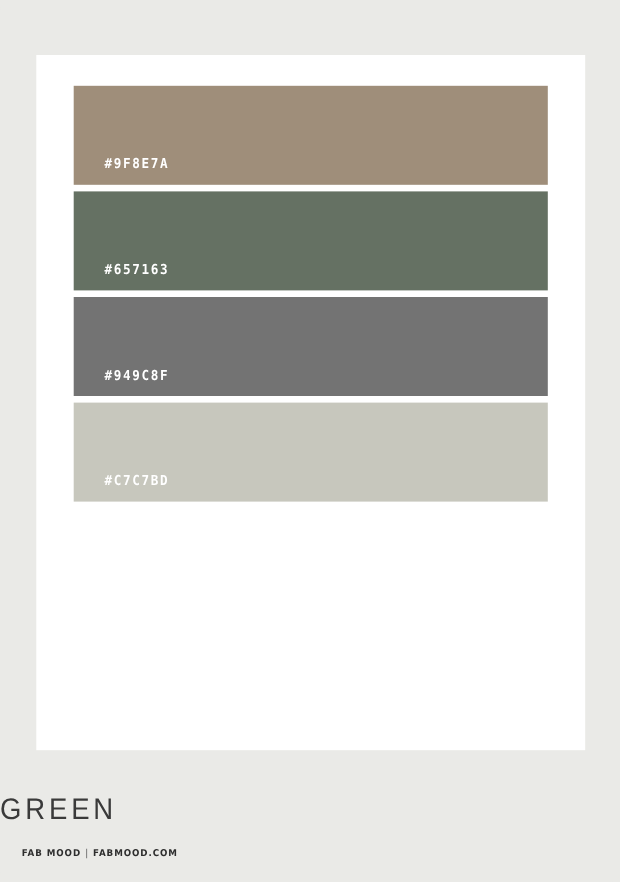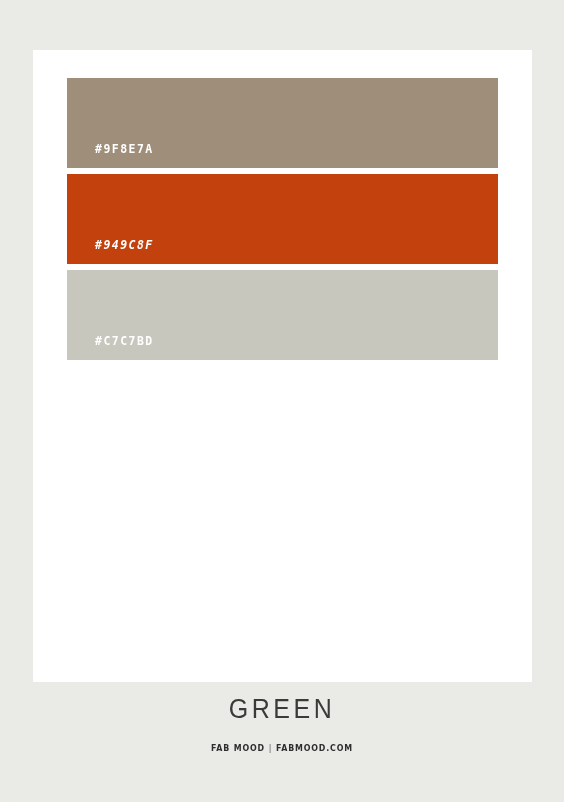--- a/index.html
+++ b/index.html
@@ -63,23 +63,22 @@
     letter-spacing: 1.6px;
     white-space: nowrap;
     transform: scaleX(0.92);
     transform-origin: left bottom;
   }
 
   
   .footer {
     position: absolute;
     left: 0;
-    top: 696px;
+    top: 724px;
     width: 564px;
-    text-align: center;
   }
 
   .footer-title {
     font-family: "Liberation Sans", sans-serif;
     font-size: 25px;
     font-weight: 300;
     letter-spacing: 3.5px;
     color: #3a3a3a;
     line-height: 1;
     margin: 0;
@@ -108,22 +107,25 @@
 <div id="palette-poster">
 
   <div class="card">
     <div class="swatch-stack">
 
       <div class="swatch" style="background-color: rgb(159, 142, 122);">
         <span class="swatch-label">#9F8E7A</span>
       </div>
 
 
+      <div class="swatch" style="background-color: rgb(101, 113, 99);">
+        <span class="swatch-label">#657163</span>
+      </div>
 
-      <div class="swatch" style="background-color: #c2410c; font-style: italic;">
+      <div class="swatch" style="background-color: #737373;">
         <span class="swatch-label">#949C8F</span>
       </div>
 
 
       <div class="swatch" style="background-color: rgb(199, 199, 189);">
         <span class="swatch-label">#C7C7BD</span>
       </div>
 
     </div>
   </div>

